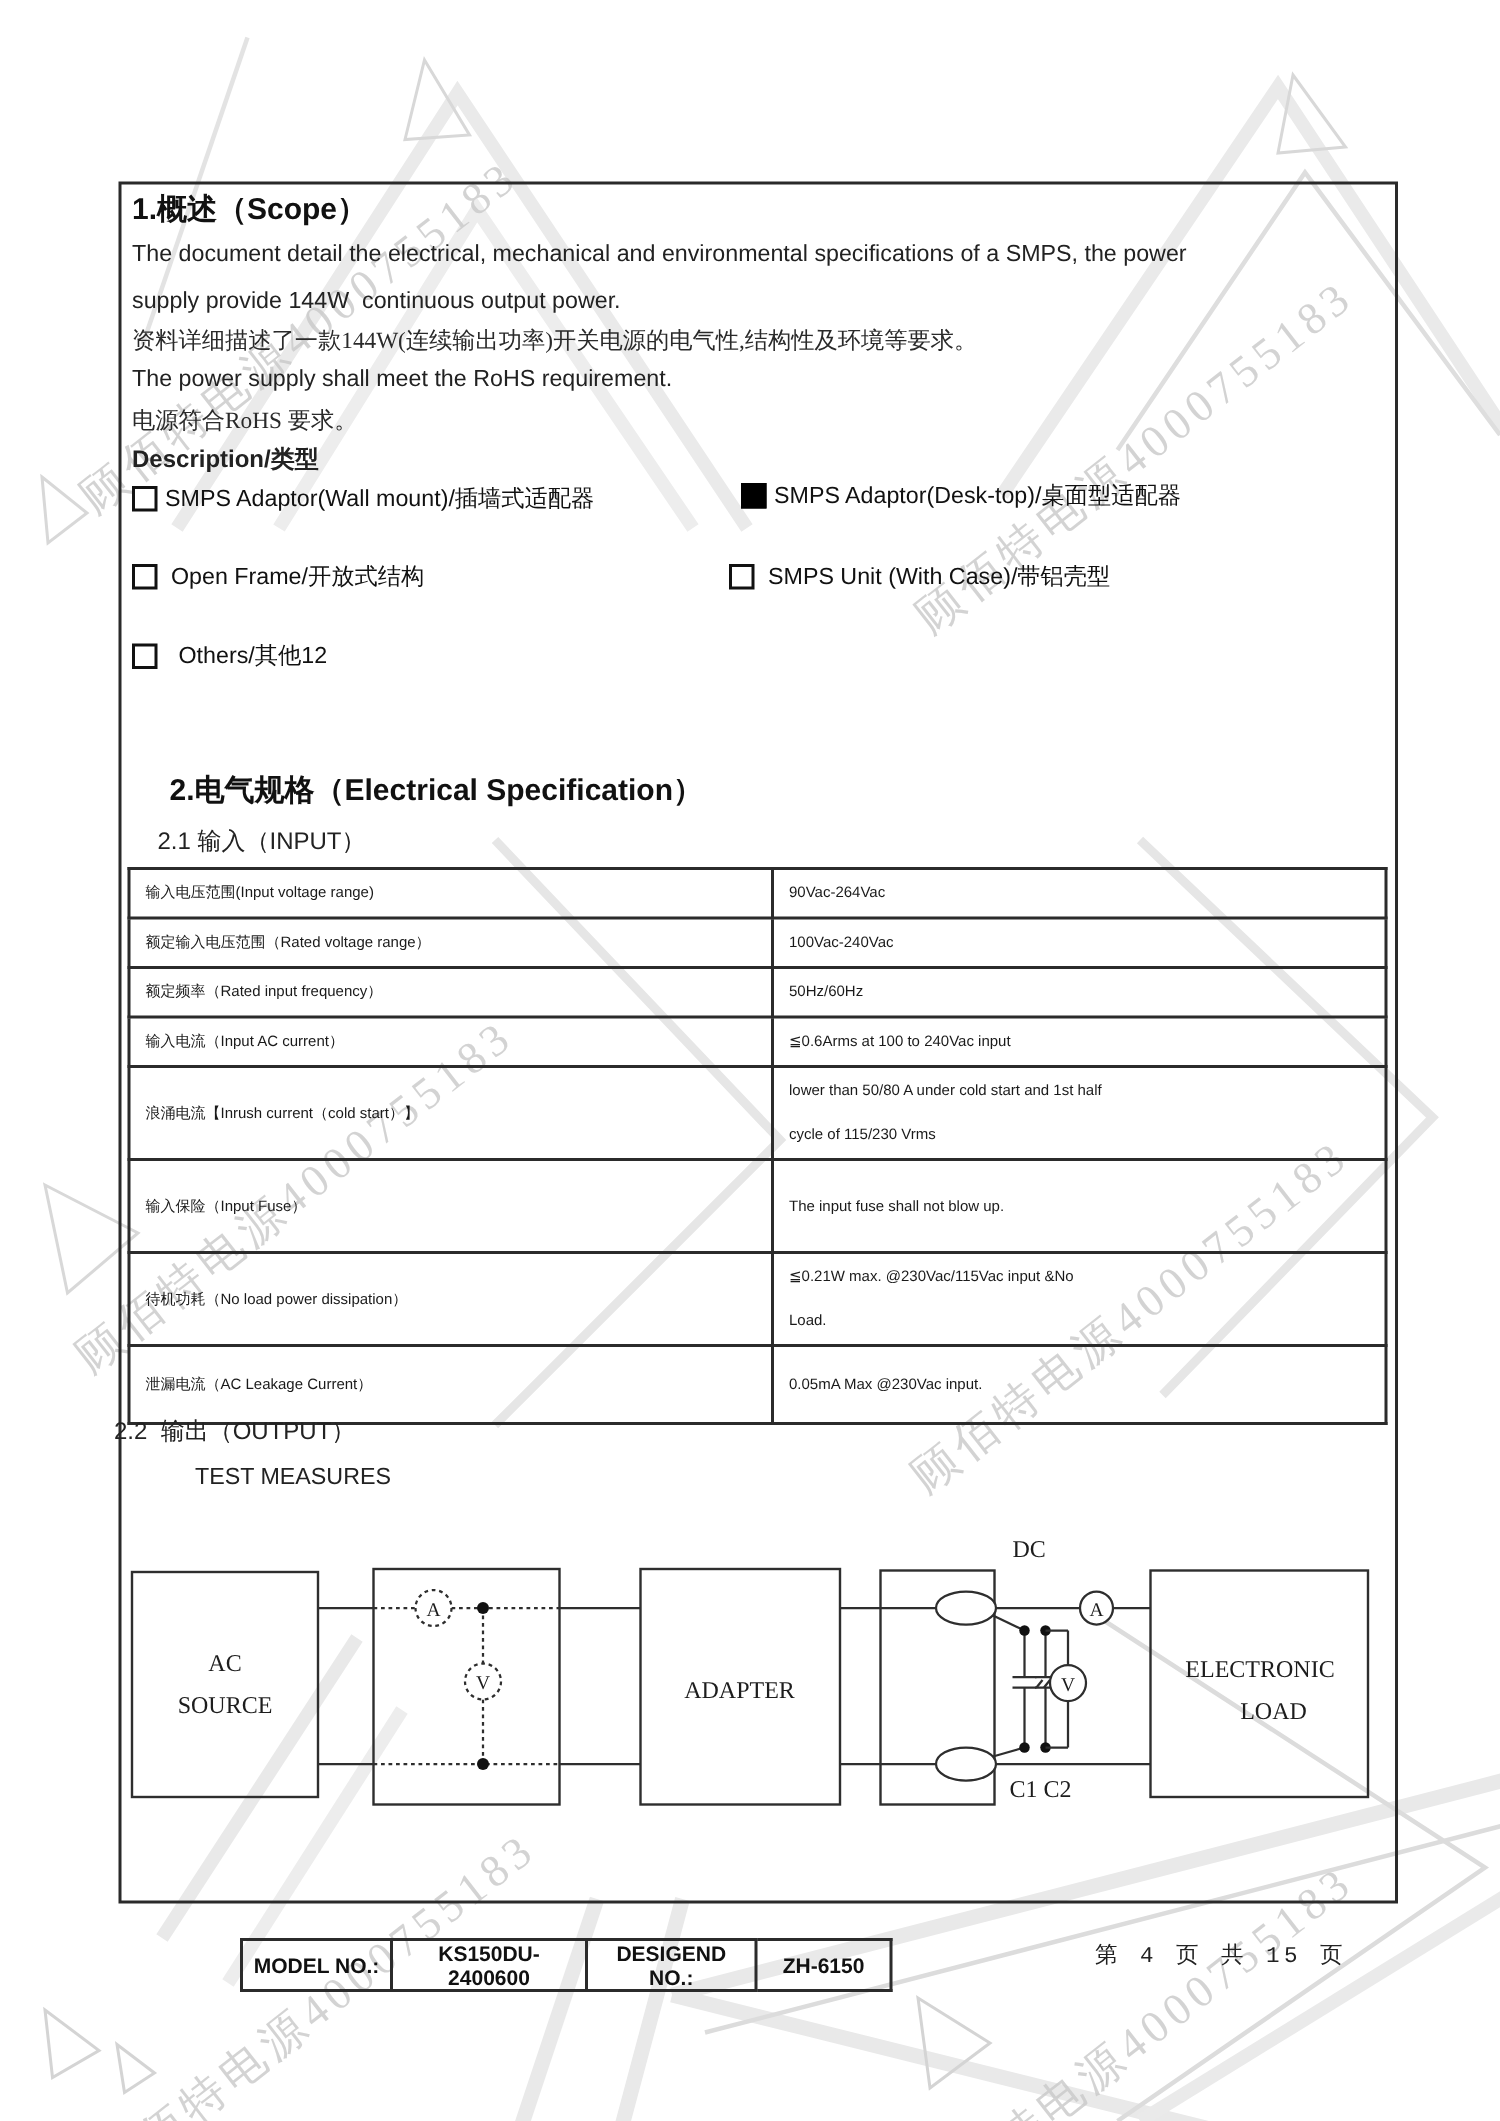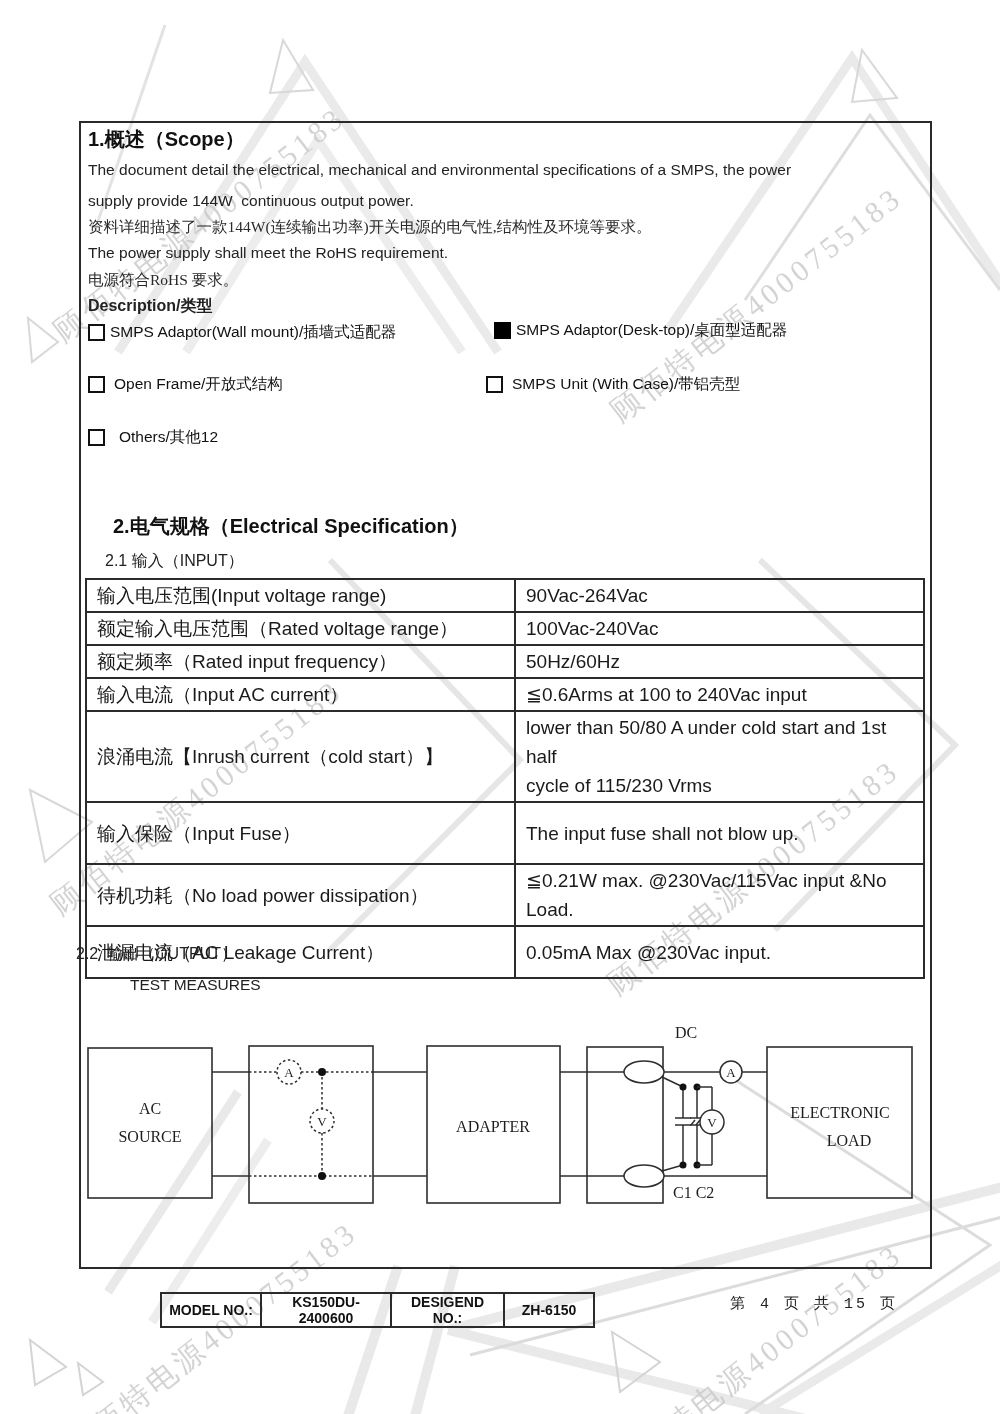--- a/index.html
+++ b/index.html
@@ -26,21 +26,21 @@
 
   
   .opt { display:flex; align-items:center; font-size:15.5px; color:#111; }
   .cb { width:17px; height:17px; border:2px solid #111; background:#fff;
         flex:0 0 auto; margin-right:5px; }
   .cb.checked { background:#000; border-color:#000; }
   .opt-others .cb { margin-right:14px; }
 
   
   .spec-table { position:absolute; left:85px; top:578px; width:838px; z-index:2;
-                border-collapse:collapse; table-layout:fixed; font-size:19px; }
+                border-collapse:collapse; table-layout:fixed; font-size:10px; }
   .spec-table td { border:2px solid #2b2b2b; vertical-align:middle;
                    padding:1px 8px 1px 10px; line-height:29px; color:#1a1a1a; }
   .spec-table td:last-child { white-space:pre-line; }
   .spec-table tr { height:31px; }
   .spec-table tr:nth-child(6) { height:62px; }
   .spec-table tr:nth-child(8) { height:52px; }
 
   
   #diagram { position:absolute; left:79px; top:1022px; z-index:2; }
   #diagram .blk { fill:none; stroke:#2e2e2e; stroke-width:1.6; }

